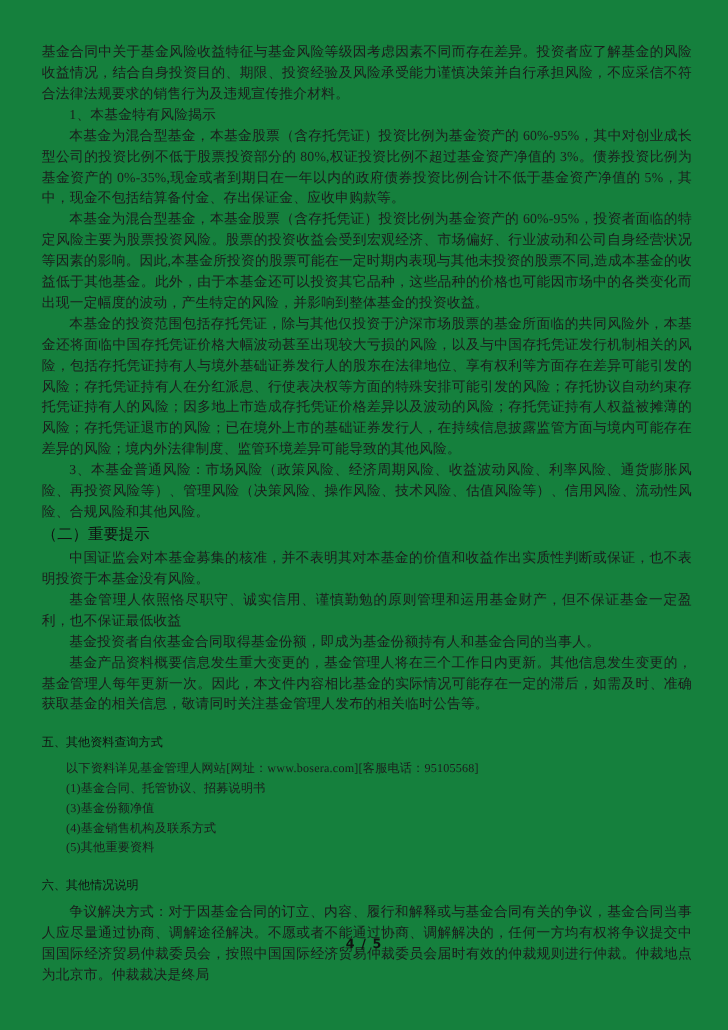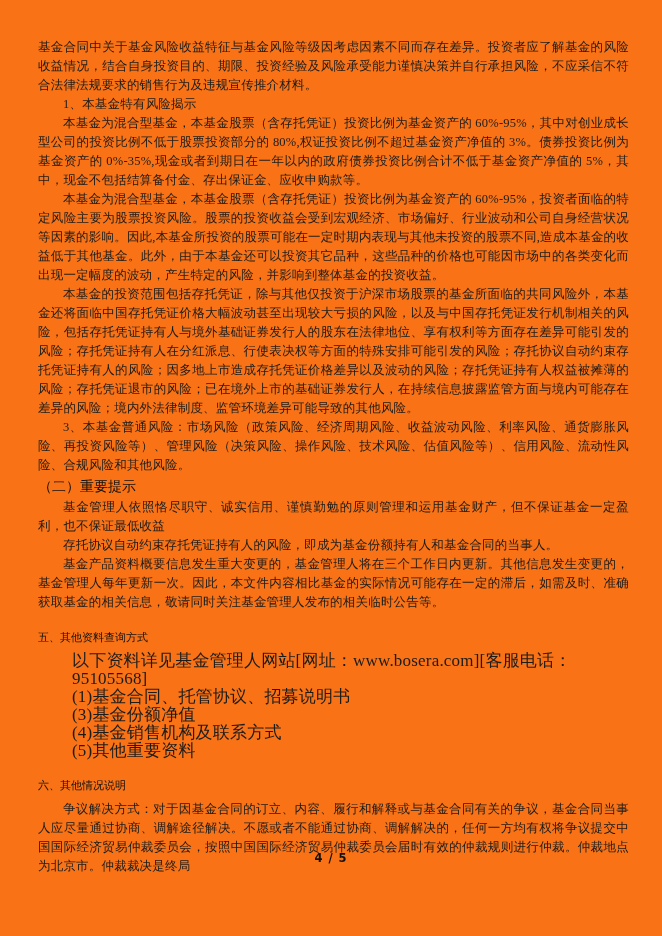--- a/index.html
+++ b/index.html
@@ -13,21 +13,21 @@
     position: relative;
     font-family: "Liberation Serif", "DejaVu Serif", serif;
     color: #1c1c1c;
     overflow: hidden;
   }
   .page {
     position: absolute;
     left: 0; top: 0; right: 0; bottom: 0;
     box-sizing: border-box;
     padding: 38px 33px 16px 38px;
-    background: #f97316;
+    background: #15803d;
   }
   .doc-body { width: 100%; }
 
   .p, .p-cont {
     font-size: 12.5px;
     line-height: 19px;
     text-align: justify;
     text-justify: inter-ideograph;
     margin: 0;
     letter-spacing: 0.2px;
@@ -42,21 +42,21 @@
     color: #111111;
   }
   .h1 {
     font-size: 11px;
     font-weight: normal;
     line-height: 20px;
     margin: 15px 0 5px 0;
     color: #111111;
   }
   .list {
-    font-size: 17px;
+    font-size: 11px;
     line-height: 18px;
     padding-left: 2em;
     margin: 0;
     letter-spacing: 0.2px;
   }
   .footer {
     position: absolute;
     left: 0;
     right: 0;
     top: 851px;
@@ -73,22 +73,23 @@
 
 <div class="page">
   <div class="doc-body">
       <div class="p-cont">基金合同中关于基金风险收益特征与基金风险等级因考虑因素不同而存在差异。投资者应了解基金的风险收益情况，结合自身投资目的、期限、投资经验及风险承受能力谨慎决策并自行承担风险，不应采信不符合法律法规要求的销售行为及违规宣传推介材料。</div>
       <div class="p">1、本基金特有风险揭示</div>
       <div class="p">本基金为混合型基金，本基金股票（含存托凭证）投资比例为基金资产的 60%-95%，其中对创业成长型公司的投资比例不低于股票投资部分的 80%,权证投资比例不超过基金资产净值的 3%。债券投资比例为基金资产的 0%-35%,现金或者到期日在一年以内的政府债券投资比例合计不低于基金资产净值的 5%，其中，现金不包括结算备付金、存出保证金、应收申购款等。</div>
       <div class="p">本基金为混合型基金，本基金股票（含存托凭证）投资比例为基金资产的 60%-95%，投资者面临的特定风险主要为股票投资风险。股票的投资收益会受到宏观经济、市场偏好、行业波动和公司自身经营状况等因素的影响。因此,本基金所投资的股票可能在一定时期内表现与其他未投资的股票不同,造成本基金的收益低于其他基金。此外，由于本基金还可以投资其它品种，这些品种的价格也可能因市场中的各类变化而出现一定幅度的波动，产生特定的风险，并影响到整体基金的投资收益。</div>
       <div class="p">本基金的投资范围包括存托凭证，除与其他仅投资于沪深市场股票的基金所面临的共同风险外，本基金还将面临中国存托凭证价格大幅波动甚至出现较大亏损的风险，以及与中国存托凭证发行机制相关的风险，包括存托凭证持有人与境外基础证券发行人的股东在法律地位、享有权利等方面存在差异可能引发的风险；存托凭证持有人在分红派息、行使表决权等方面的特殊安排可能引发的风险；存托协议自动约束存托凭证持有人的风险；因多地上市造成存托凭证价格差异以及波动的风险；存托凭证持有人权益被摊薄的风险；存托凭证退市的风险；已在境外上市的基础证券发行人，在持续信息披露监管方面与境内可能存在差异的风险；境内外法律制度、监管环境差异可能导致的其他风险。</div>
       <div class="p">3、本基金普通风险：市场风险（政策风险、经济周期风险、收益波动风险、利率风险、通货膨胀风险、再投资风险等）、管理风险（决策风险、操作风险、技术风险、估值风险等）、信用风险、流动性风险、合规风险和其他风险。</div>
       <div class="h2">（二）重要提示</div>
+      <div class="p">中国证监会对本基金募集的核准，并不表明其对本基金的价值和收益作出实质性判断或保证，也不表明投资于本基金没有风险。</div>
       <div class="p">基金管理人依照恪尽职守、诚实信用、谨慎勤勉的原则管理和运用基金财产，但不保证基金一定盈利，也不保证最低收益</div>
-      <div class="p">存托协议自动约束存托凭证持有人的风险，即成为基金份额持有人和基金合同的当事人。</div>
+      <div class="p">基金投资者自依基金合同取得基金份额，即成为基金份额持有人和基金合同的当事人。</div>
       <div class="p">基金产品资料概要信息发生重大变更的，基金管理人将在三个工作日内更新。其他信息发生变更的，基金管理人每年更新一次。因此，本文件内容相比基金的实际情况可能存在一定的滞后，如需及时、准确获取基金的相关信息，敬请同时关注基金管理人发布的相关临时公告等。</div>
       <div class="h1">五、其他资料查询方式</div>
       <div class="list">以下资料详见基金管理人网站[网址：www.bosera.com][客服电话：95105568]</div>
       <div class="list">(1)基金合同、托管协议、招募说明书</div>
       <div class="list">(3)基金份额净值</div>
       <div class="list">(4)基金销售机构及联系方式</div>
       <div class="list">(5)其他重要资料</div>
       <div class="h1">六、其他情况说明</div>
       <div class="p">争议解决方式：对于因基金合同的订立、内容、履行和解释或与基金合同有关的争议，基金合同当事人应尽量通过协商、调解途径解决。不愿或者不能通过协商、调解解决的，任何一方均有权将争议提交中国国际经济贸易仲裁委员会，按照中国国际经济贸易仲裁委员会届时有效的仲裁规则进行仲裁。仲裁地点为北京市。仲裁裁决是终局</div>
     </div>

